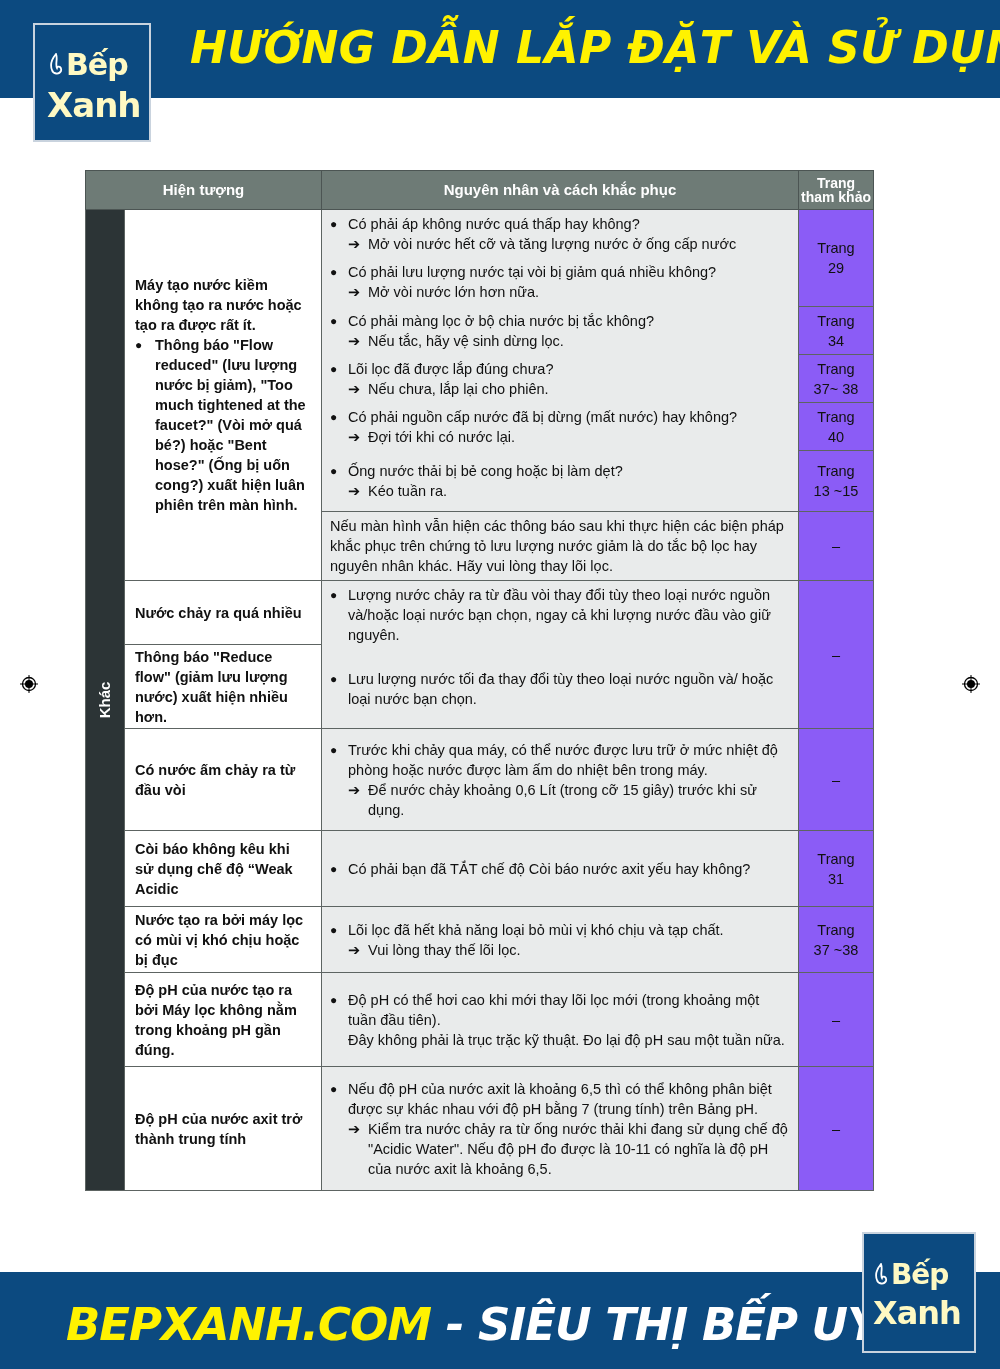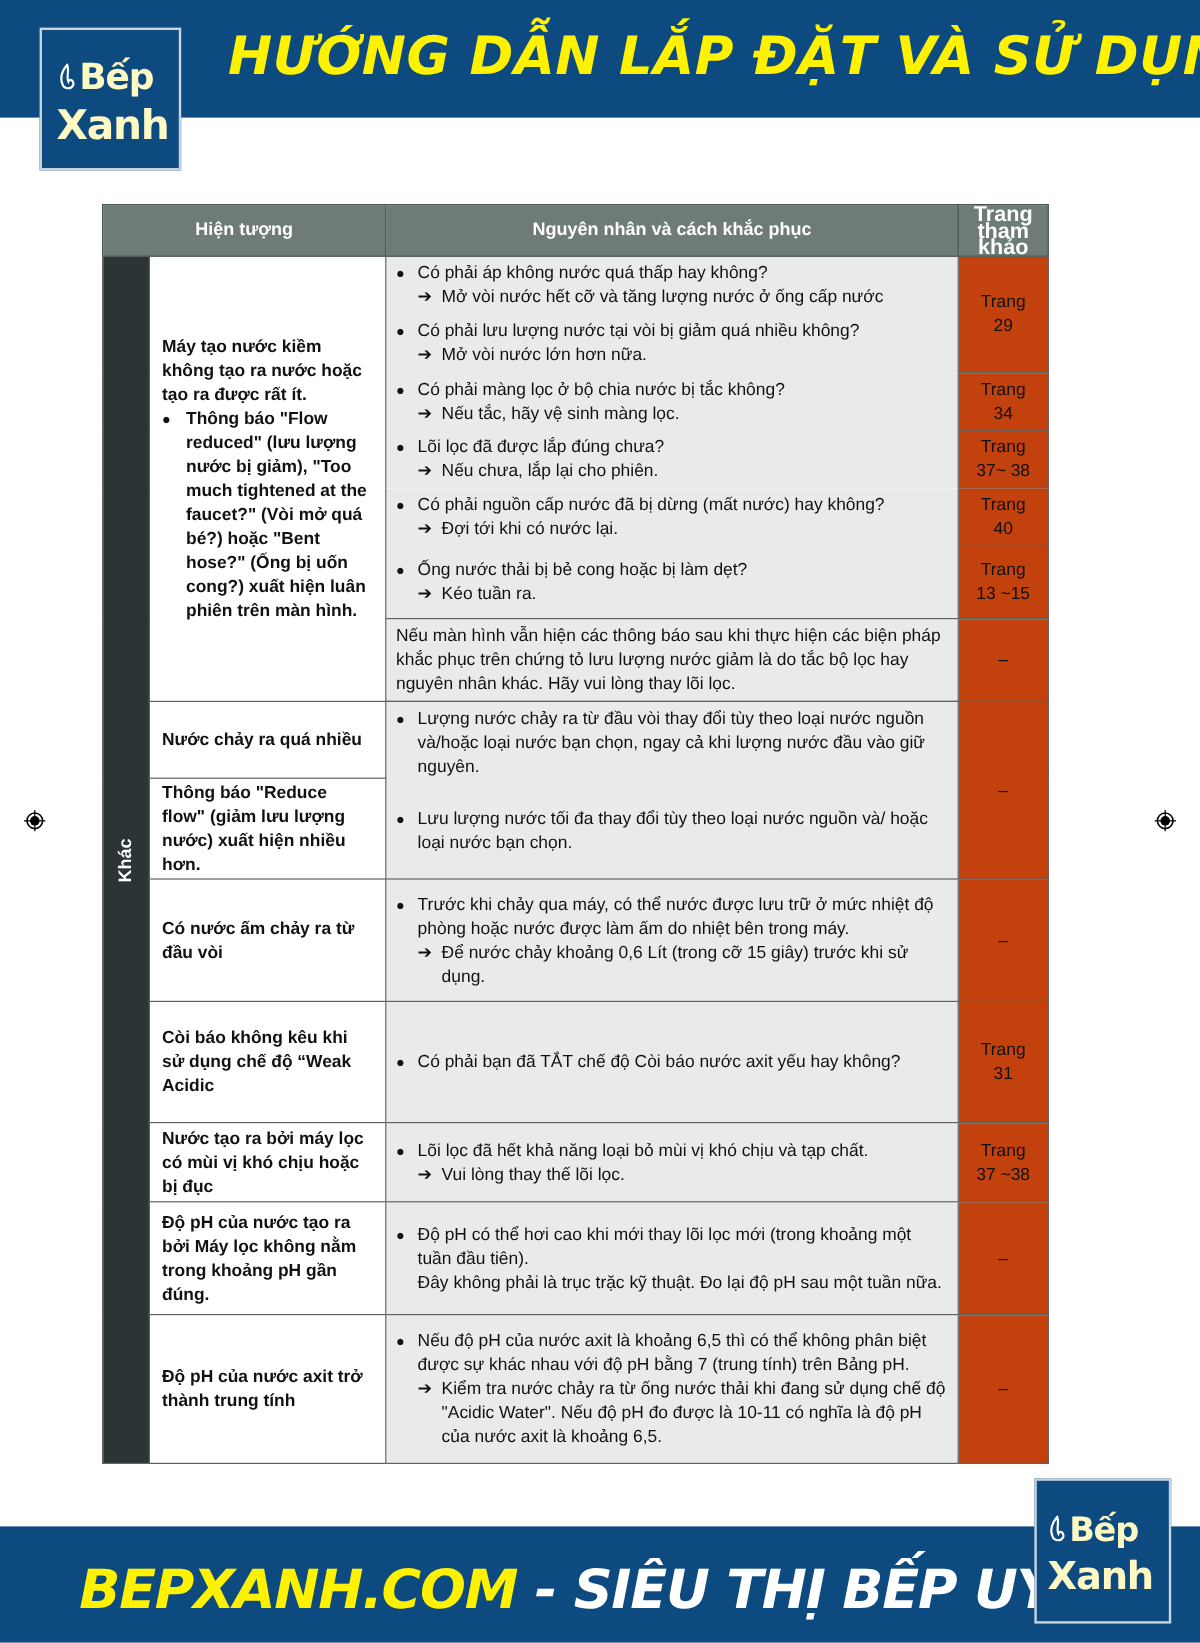--- a/index.html
+++ b/index.html
@@ -8,27 +8,27 @@
   .logo-box{position:absolute;background:#0c4a80;border:2px solid #c9d3de;box-sizing:border-box;color:#fef9c3;font-family:"DejaVu Sans",sans-serif;font-weight:bold;}
   .logo-top{left:33px;top:23px;width:118px;height:119px;}
   .logo-bot{left:862px;top:1232px;width:114px;height:121px;}
   .logo-box .l1{position:absolute;left:14px;top:22px;font-size:30px;letter-spacing:-1px;display:flex;align-items:center;}
   .logo-box .l2{position:absolute;left:12px;top:60px;font-size:34px;letter-spacing:-1px;}
   .logo-box .flame{display:inline-block;width:14px;height:24px;margin-right:3px;}
   .page-title{position:absolute;left:190px;top:22px;font-size:44px;font-weight:bold;font-style:italic;color:#fff200;letter-spacing:0.5px;white-space:nowrap;font-family:"DejaVu Sans",sans-serif;}
   .reg{position:absolute;width:18px;height:18px;}
   .tbl{position:absolute;left:85px;top:170px;width:788px;border-collapse:collapse;table-layout:fixed;font-size:14.5px;line-height:20px;}
   .tbl th{background:#6e7b76;color:#fff;font-weight:bold;font-size:15px;height:38px;border:1px solid #4c5553;padding:0;}
-  .tbl th.ref{font-size:18px;line-height:14px;text-align:center;}
+  .tbl th.ref{font-size:14px;line-height:14px;text-align:center;}
   .tbl td{border:1px solid #5d6462;vertical-align:middle;padding:0;}
   .tbl td.cat{background:#2c3436;color:#fff;font-weight:bold;font-size:15px;text-align:center;}
   .tbl td.cat span{display:inline-block;transform:rotate(-90deg);white-space:nowrap;}
   .tbl td.sym{background:#fff;font-weight:bold;padding:0 10px;font-size:14.5px;}
   .tbl td.cause{background:#e9ebeb;padding:4px 8px;}
-  .tbl td.ref{background:#c2410c;text-align:center;}
+  .tbl td.ref{background:#8b5cf6;text-align:center;}
   .b{display:flex;}
   .b .dot{width:18px;flex:none;font-size:12px;}
   .ar{padding-left:18px;display:flex;}
   .ar .arr{width:20px;flex:none;}
   .sym .bl{display:flex;}
   .sym .bl .dot{width:20px;flex:none;font-size:12px;}
   .bottom-band{position:absolute;left:0;top:1272px;width:1000px;height:97px;background:#0c4a80;}
   .footer-text{position:absolute;left:66px;top:1298px;font-size:45px;font-weight:bold;font-style:italic;white-space:nowrap;font-family:"DejaVu Sans",sans-serif;letter-spacing:-1px;}
   .footer-text .y{color:#fff200;}
   .footer-text .w{color:#fff;}
@@ -109,21 +109,21 @@
 29</td>
     </tr>
     <tr style="height:47px">
       <td class="cause" style="border-top:none;border-bottom:none">
         <div class="b">
             <span class="dot">●</span>
             <span>Có phải màng lọc ở bộ chia nước bị tắc không?</span>
           </div>
         <div class="ar">
             <span class="arr">➔</span>
-            <span>Nếu tắc, hãy vệ sinh màng lọc.</span>
+            <span>Nếu tắc, hãy vệ sinh dừng lọc.</span>
           </div>
       </td>
       <td class="ref" style="white-space:pre-line">Trang
 34</td>
     </tr>
     <tr style="height:47px">
       <td class="cause" style="border-top:none;border-bottom:none">
         <div class="b">
             <span class="dot">●</span>
             <span>Lõi lọc đã được lắp đúng chưa?</span>
@@ -197,21 +197,21 @@
             <span>Trước khi chảy qua máy, có thể nước được lưu trữ ở mức nhiệt độ phòng hoặc nước được làm ấm do nhiệt bên trong máy.</span>
           </div>
         <div class="ar">
             <span class="arr">➔</span>
             <span>Để nước chảy khoảng 0,6 Lít (trong cỡ 15 giây) trước khi sử dụng.</span>
           </div>
       </td>
       <td class="ref">–</td>
     </tr>
 
-    <tr style="height:101px">
+    <tr style="height:76px">
       <td class="sym">Còi báo không kêu khi sử dụng chế độ “Weak Acidic</td>
       <td class="cause">
         <div class="b">
             <span class="dot">●</span>
             <span>Có phải bạn đã TẮT chế độ Còi báo nước axit yếu hay không?</span>
           </div>
       </td>
       <td class="ref" style="white-space:pre-line">Trang
 31</td>
     </tr>

